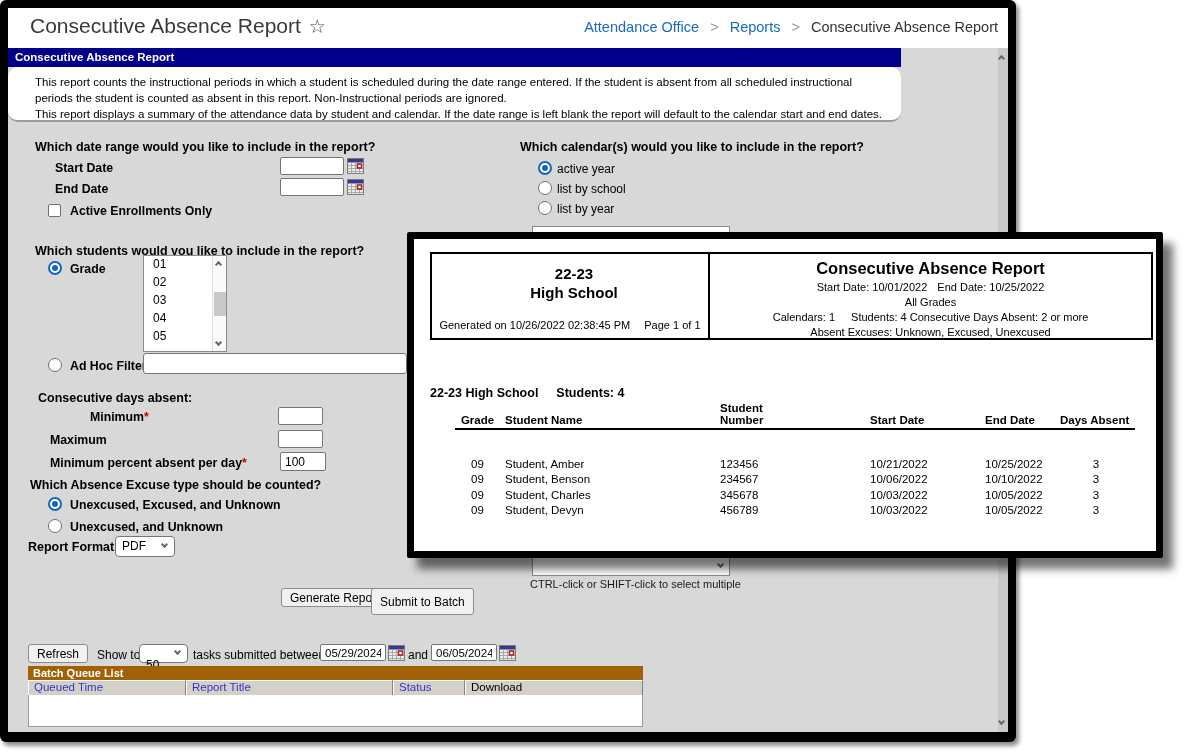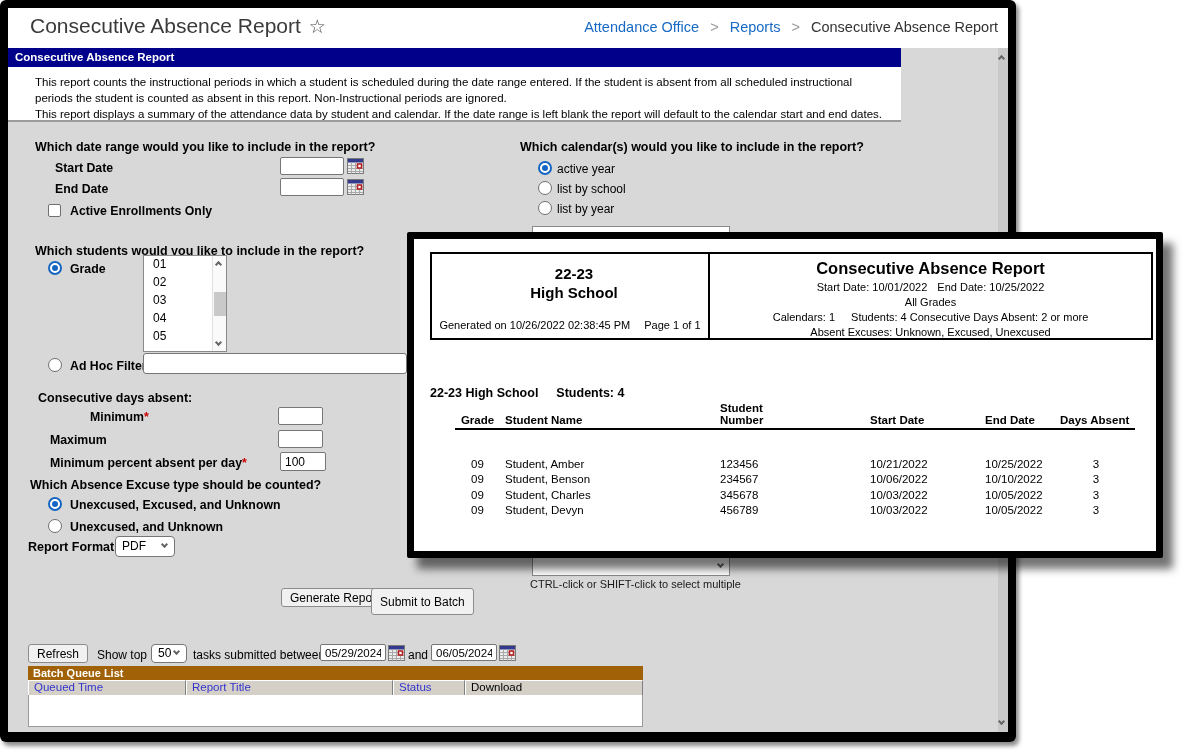--- a/index.html
+++ b/index.html
@@ -10,21 +10,21 @@
   
   .topbar { position:absolute; left:0; top:0; width:1000px; height:40px; background:#fff; }
   .page-title { position:absolute; left:22px; top:6px; font-size:21px; color:#3a3a3a; }
   .fav-star { font-size:19px; color:#444; margin-left:8px; }
   .breadcrumb { position:absolute; right:10px; top:11px; font-size:14.5px; white-space:nowrap; }
   .breadcrumb .link { color:#1769c4; }
   .breadcrumb .sep { color:#9a9a9a; margin:0 7px; }
   .breadcrumb .current { color:#333; }
 
   .navybar { position:absolute; left:0; top:40px; width:893px; height:19px; background:#00008b; color:#fff; font-size:11.5px; font-weight:bold; padding:3px 0 0 7px; }
-  .descbox { position:absolute; left:0; top:59px; width:893px; height:55px; background:#fff; border-bottom:2px solid #9b9b9b; padding:7px 10px 0 27px; font-size:11.5px; line-height:16px; color:#000; }
+  .descbox { position:absolute; left:0; top:59px; width:893px; height:55px; background:#fff; border-bottom:2px solid #9b9b9b; padding:7px 10px 0 27px; font-size:11.5px; line-height:16px; color:#000;border-radius:10px; }
   .descbox div { margin:0; }
 
   
   .vscroll { position:absolute; left:990px; top:40px; width:10px; height:684px; background:#c9c9c9; }
   .chev { width:7px; height:7px; border-right:2px solid #666; border-bottom:2px solid #666; display:inline-block; }
   .chev.up { transform:rotate(-135deg); }
   .chev.down { transform:rotate(45deg); }
   .chev.sm { width:5px; height:5px; }
   .vscroll .chev { position:absolute; left:1px; }
 
@@ -202,21 +202,21 @@
   <div class="cal-multiselect">
     <span class="chev down sm"></span>
   </div>
   <div class="hint" style="left:522px; top:570px;">CTRL-click or SHIFT-click to select multiple</div>
 
   <button class="btn" style="left:273px; top:580px; height:19px;">Generate Report</button>
   <button class="btn" style="left:363px; top:580px; height:27px;">Submit to Batch</button>
 
   <button class="btn" style="left:20px; top:636px; height:19px;">Refresh</button>
   <div class="txt" style="left:89px; top:640px;">Show top</div>
-  <div class="select" style="left:143px; top:636px; width:36px; height:19px; padding-top:1px;"><span>50</span><span class="chev down sm"></span></div>
+  <div class="select" style="left:131px; top:636px; width:49px; height:19px; padding-top:13px;"><span>50</span><span class="chev down sm"></span></div>
   <div class="txt" style="left:185px; top:640px;">tasks submitted between</div>
   <input class="tbox" style="left: 312px; top: 636px; width: 66px; height: 17px; font-size: 11.5px;" value="05/29/2024">
   <svg class="cal-icon" style="left:380px; top:637px;" viewBox="0 0 17 16">
         <rect x="0.5" y="0.5" width="16" height="15" fill="#ececec" stroke="#7a7a7a"></rect>
         <rect x="1" y="1" width="15" height="3.5" fill="#333a8e"></rect>
         <path d="M1 7.5h15M1 10.5h15M1 13.5h15M4.5 4.5v11M8.5 4.5v11M12.5 4.5v11" stroke="#a8a8a8" stroke-width="1"></path>
         <rect x="10.5" y="6" width="4" height="4" fill="#fff" stroke="#b22222" stroke-width="1.6"></rect>
       </svg>
   <div class="txt" style="left:400px; top:640px;">and</div>
   <input class="tbox" style="left: 423px; top: 636px; width: 66px; height: 17px; font-size: 11.5px;" value="06/05/2024">

